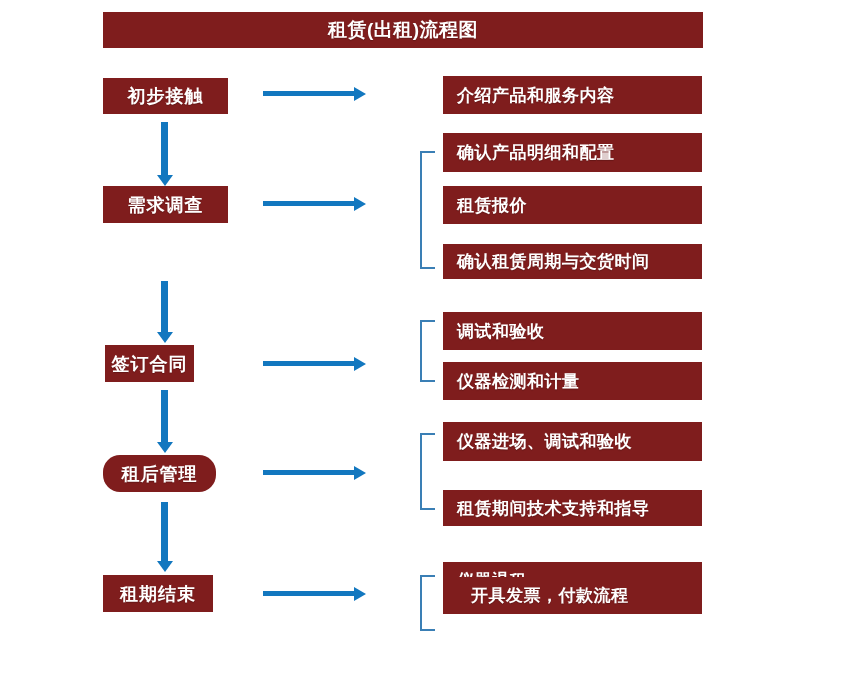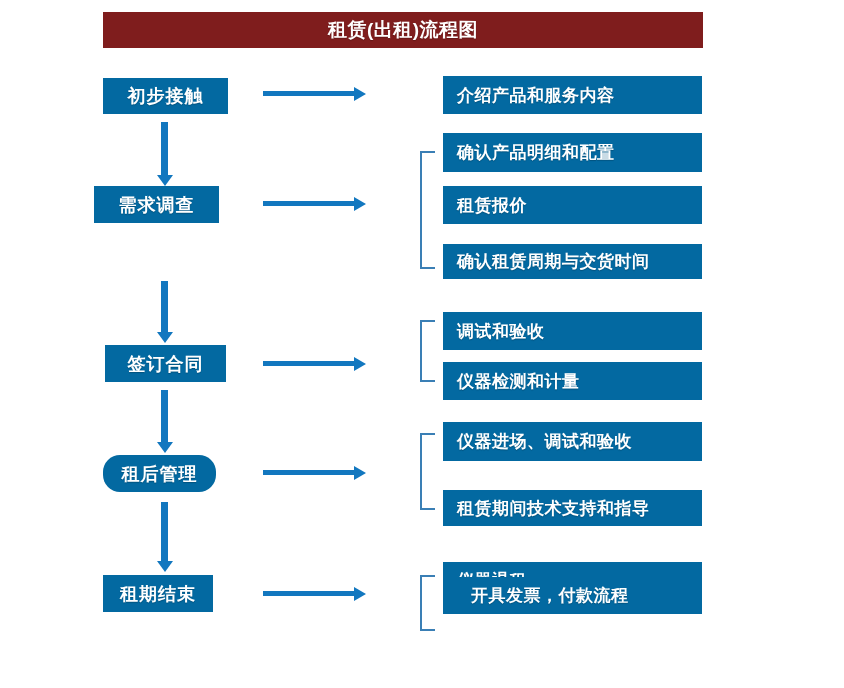--- a/index.html
+++ b/index.html
@@ -35,21 +35,21 @@
     font-weight: bold;
     display: flex;
     align-items: center;
     justify-content: center;
     letter-spacing: 0.5px;
     text-shadow: 0 1px 1px rgba(0,0,0,0.22);
   }
 
   .box {
     position: absolute;
-    background: #0369a1;
+    background: #7f1d1d;
     color: #ffffff;
     font-weight: bold;
     display: flex;
     align-items: center;
     text-shadow: 0 1px 1px rgba(0,0,0,0.22);
     box-sizing: border-box;
   }
 
   .box.stage {
     font-size: 18px;
@@ -117,23 +117,23 @@
 </style>
 </head>
 <body>
 
 <div id="canvas">
 
   <div class="title-bar">租赁(出租)流程图</div>
 
   <div class="box stage" style="left:103px; top:78px; width:125px; height:36px;">初步接触</div>
 
-  <div class="box stage" style="left:94px; top:186px; width:125px; height:37px;">需求调查</div>
+  <div class="box stage" style="left:103px; top:186px; width:125px; height:37px;">需求调查</div>
 
-  <div class="box stage" style="left:105px; top:345px; width:121px; height:37px;">签订合同</div>
+  <div class="box stage" style="left:105px; top:345px; width:89px; height:37px;">签订合同</div>
 
   <div class="box stage" style="left:103px; top:455px; width:113px; height:37px;border-radius:17px;">租后管理</div>
 
   <div class="box stage" style="left:103px; top:575px; width:110px; height:37px;">租期结束</div>
 
   <div class="v-arrow" style="left:161px; top:122px; height:54px;"></div>
   <div class="v-arrow" style="left:161px; top:281px; height:52px;"></div>
   <div class="v-arrow" style="left:161px; top:390px; height:53px;"></div>
   <div class="v-arrow" style="left:161px; top:502px; height:60px;"></div>
 

